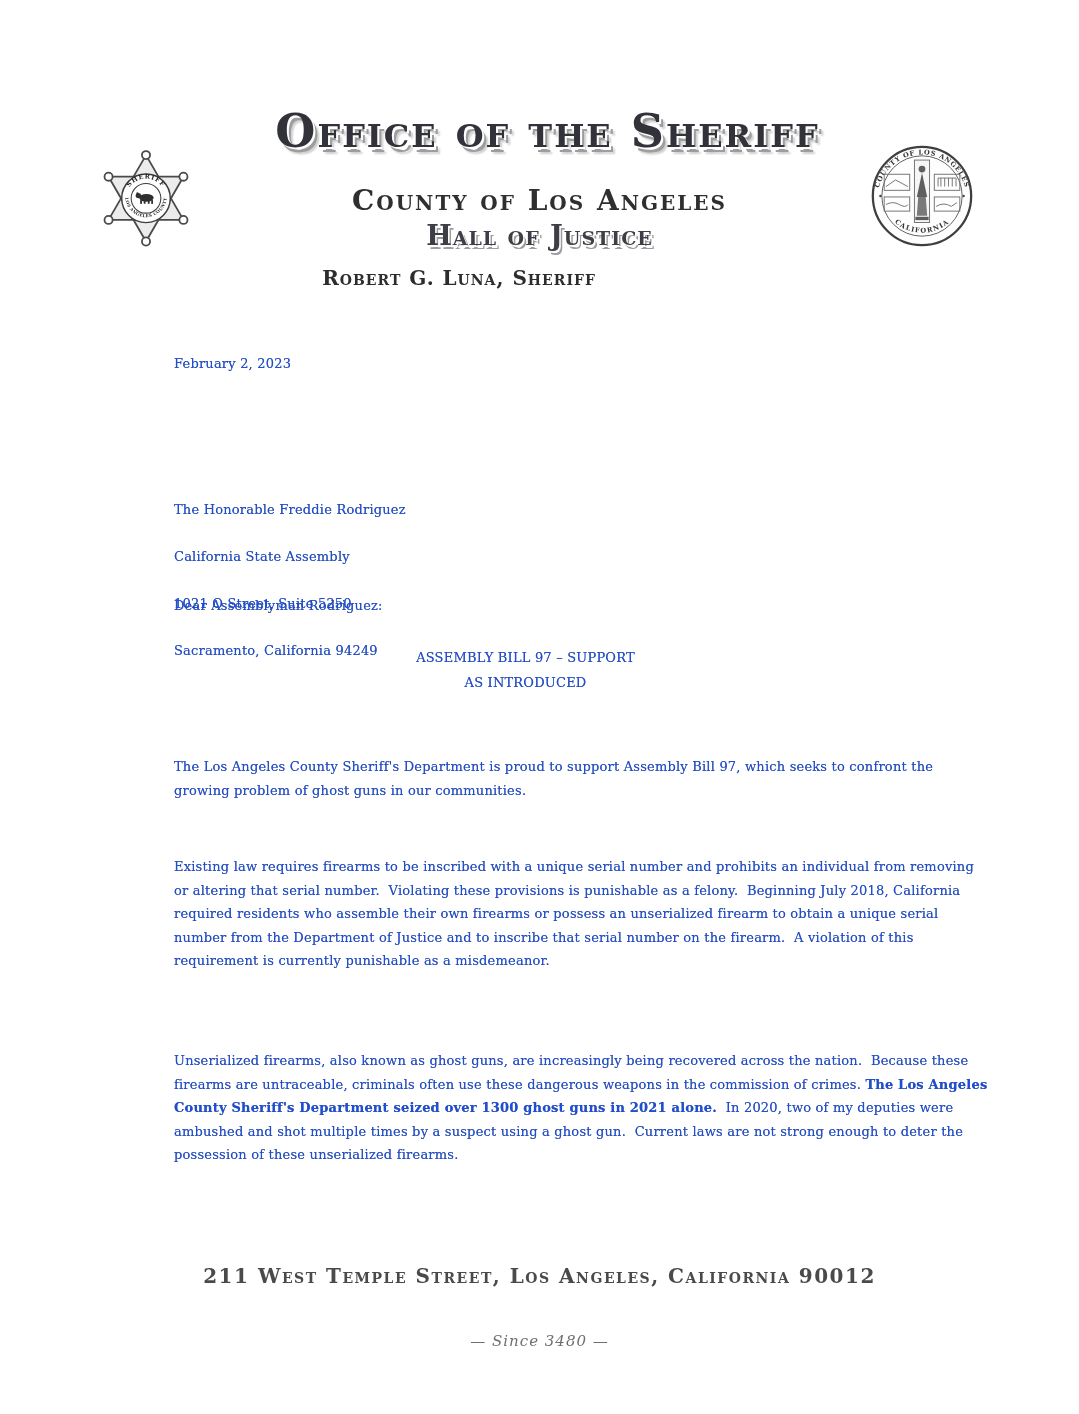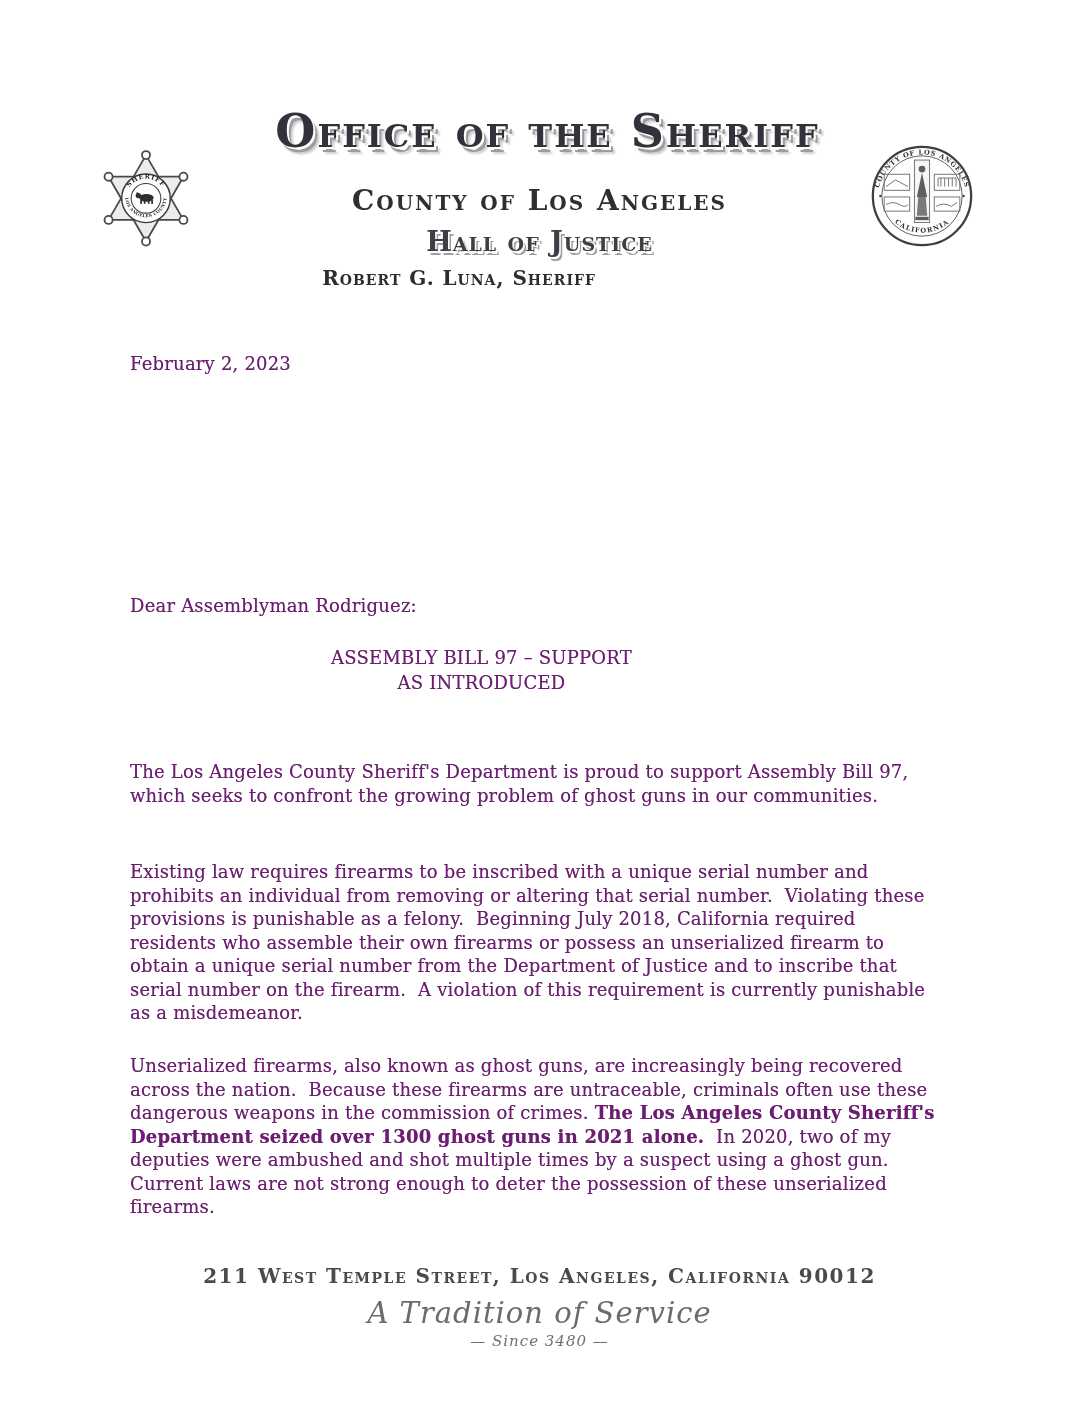--- a/index.html
+++ b/index.html
@@ -37,42 +37,42 @@
   .hdr-hall{
     position:absolute;top:220px;left:0;width:1079px;
     text-align:center;
     font-variant:small-caps;
     font-weight:bold;
     font-size:27px;
     letter-spacing:1px;
     color:#3e3e46;
     text-shadow:1.5px 1.5px 0 #ffffff,3px 3.5px 0 #9d9d9d;
     white-space:nowrap;
-    margin-top:6px;
   }
   .hdr-sheriff{
     position:absolute;top:266px;left:0;width:918px;
     text-align:center;
     font-variant:small-caps;
     font-weight:600;
     font-size:20px;
     letter-spacing:1px;
     color:#2d2d2d;
     white-space:nowrap;
   }
   .badge{position:absolute;top:144px;left:92px;}
   .seal{position:absolute;top:144px;left:870px;}
 
   
   .body-text{
-    font-size:18px;
+    font-size:13px;
     line-height:23.5px;
     letter-spacing:0.2px;
-    color:#701a75;
+    color:#1d4ed8;
     text-shadow:0 0 0.5px rgba(30,30,30,0.55);
+    margin-left:44px;
   }
   .date{position:absolute;top:352px;left:130px;}
   .recipient{position:absolute;top:474px;left:130px;white-space:pre-line;}
   .salutation{position:absolute;top:594px;left:130px;}
   .subject{
     position:absolute;top:646px;left:0;width:963px;
     text-align:center;
     line-height:24.5px;
   }
   .para{position:absolute;left:130px;width:814px;white-space:pre-wrap;}
@@ -190,31 +190,36 @@
         <circle cx="55" cy="26.5" r="3.6"></circle>
         <path d="M55 30.5 L49.5 56 L60.5 56 Z"></path>
         <path d="M51 56 L49.5 76 L60.5 76 L59 56 Z" fill="#7a7a7a"></path>
         <rect x="48" y="77" width="14" height="3.5"></rect>
       </g>
     </svg>
   </div>
 
   <div class="date body-text">February 2, 2023</div>
 
+  <div class="recipient body-text">
+    <span>The Honorable Freddie Rodriguez</span><br>
+    <span>California State Assembly</span><br>
+    <span>1021 O Street, Suite 5250</span><br>
+    <span>Sacramento, California  94249</span>
+  </div>
 
   <div class="salutation body-text">Dear Assemblyman Rodriguez:</div>
 
   <div class="subject body-text">
     <div>ASSEMBLY BILL 97 – SUPPORT</div>
     <div>AS INTRODUCED</div>
   </div>
 
   <p class="para p1 body-text">The Los Angeles County Sheriff's Department is proud to support Assembly Bill 97, which seeks to confront the growing problem of ghost guns in our communities.</p>
 
   <p class="para p2 body-text">Existing law requires firearms to be inscribed with a unique serial number and prohibits an individual from removing or altering that serial number.  Violating these provisions is punishable as a felony.  Beginning July 2018, California required residents who assemble their own firearms or possess an unserialized firearm to obtain a unique serial number from the Department of Justice and to inscribe that serial number on the firearm.  A violation of this requirement is currently punishable as a misdemeanor.</p>
 
   <p class="para p3 body-text"><span>Unserialized firearms, also known as ghost guns, are increasingly being recovered across the nation.  Because these firearms are untraceable, criminals often use these dangerous weapons in the commission of crimes. </span><b>The Los Angeles County Sheriff's Department seized over 1300 ghost guns in 2021 alone.</b><span>  In 2020, two of my deputies were ambushed and shot multiple times by a suspect using a ghost gun.  Current laws are not strong enough to deter the possession of these unserialized firearms.</span></p>
 
   <div class="ftr-address">211 West Temple Street, Los Angeles, California 90012</div>
-  <div class="ftr-tagline">A Tradition of Service</div>
   <div class="ftr-since">— Since 3480 —</div>
 
 </div>
 
 </body></html>

